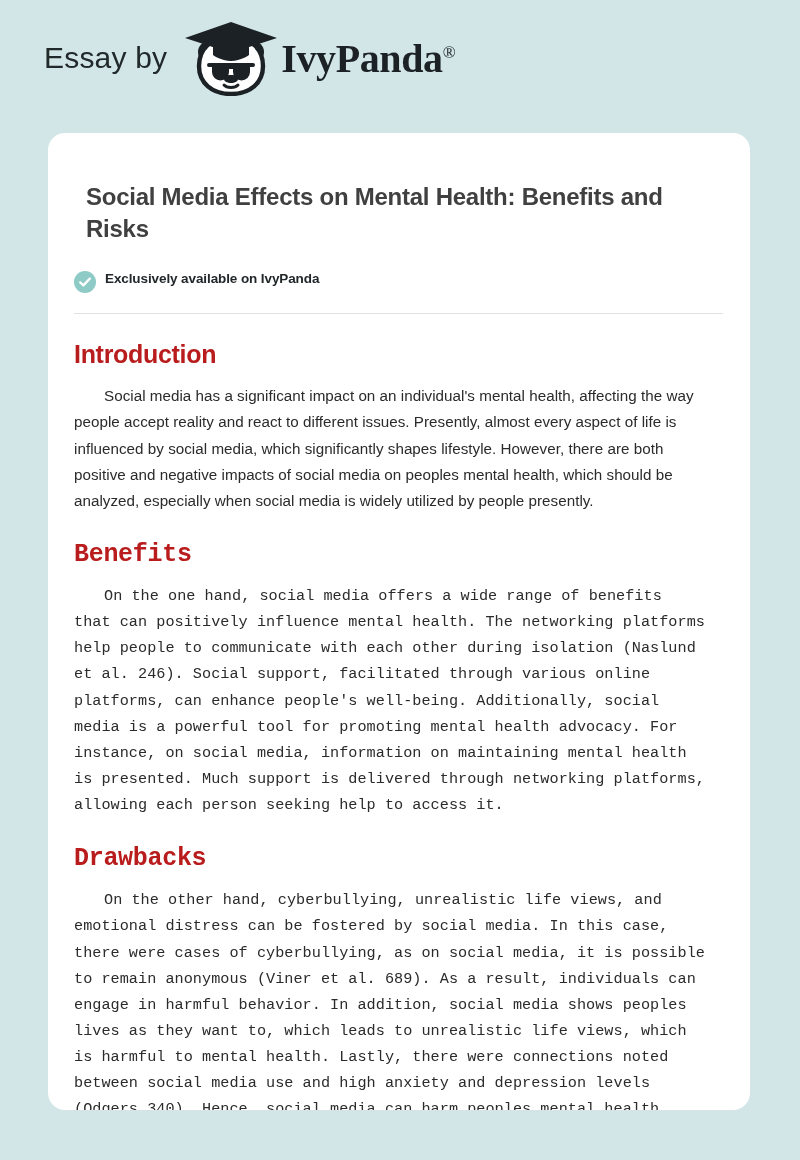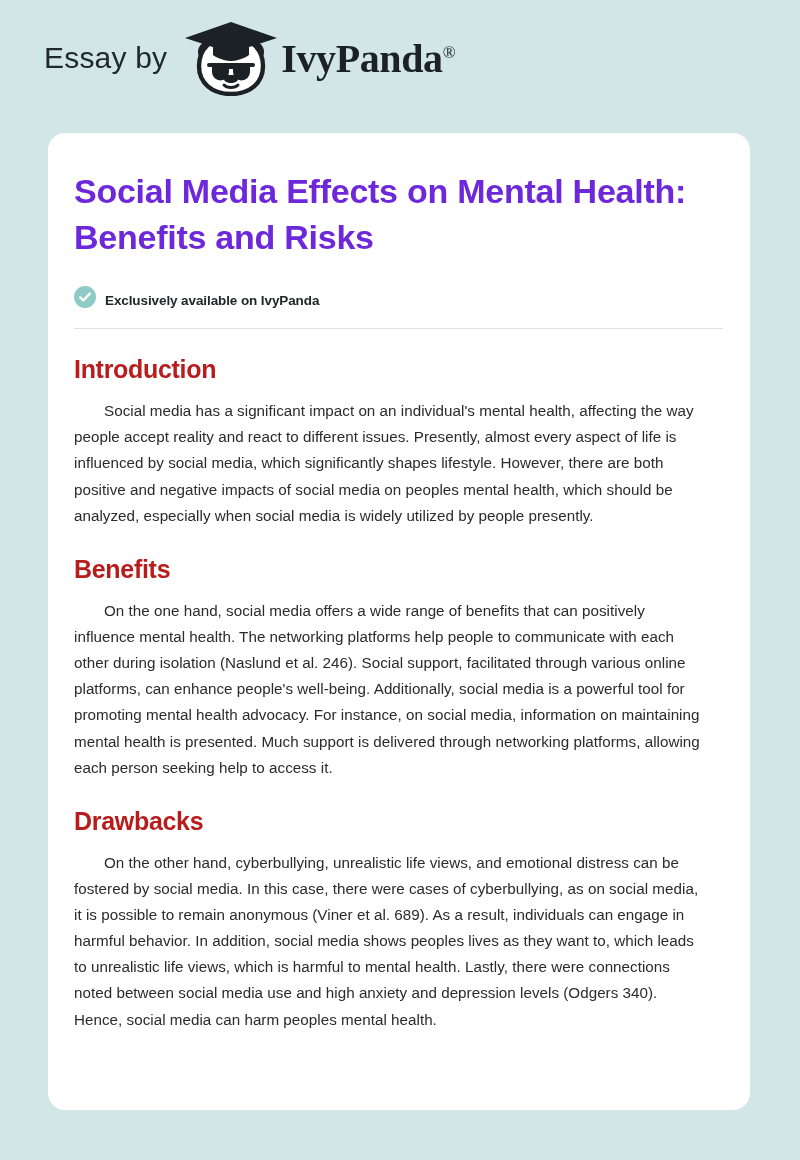--- a/index.html
+++ b/index.html
@@ -68,32 +68,32 @@
     width: 702px;
     height: 977px;
     background: #ffffff;
     border-radius: 17px;
     box-sizing: border-box;
     padding: 36px 27px 0 26px;
     overflow: hidden;
   }
 
   .doc-title {
-    font-size: 34px;
-    font-weight: bold;
-    color: #6d28d9;
+    font-size: 24px;
+    font-weight: bold;
+    color: #404040;
     line-height: 1.34;
-    margin: 0;
+    margin: 12px;
     letter-spacing: -0.25px;
     max-width: 625px;
   }
 
   .exclusive-row {
     display: flex;
-    align-items: flex-end;
+    align-items: flex-start;
     margin-top: 26px;
   }
   .check-badge {
     width: 22px;
     height: 22px;
     border-radius: 50%;
     background: #8ecac6;
     display: flex;
     align-items: center;
     justify-content: center;
@@ -127,21 +127,21 @@
     font-size: 15.2px;
     color: #2b2b2b;
     line-height: 1.72;
     margin: 14px 17px 0 0;
     text-indent: 30px;
     text-align: left;
     max-width: 650px;
     letter-spacing: 0.03px;
   }
 
-  .section-block + .section-block { margin-top: 6px; }
+  .section-block + .section-block { margin-top: 6px; font-family: Liberation Mono, monospace; }
 </style>
 </head>
 <body>
 
 <div class="brand-bar">
   <span class="brand-essay-by">Essay by</span>
 
   <a class="brand-logo-wrap">
     <span class="panda-mark">
       <svg viewBox="0 0 96 74" width="96" height="74" aria-hidden="true">

